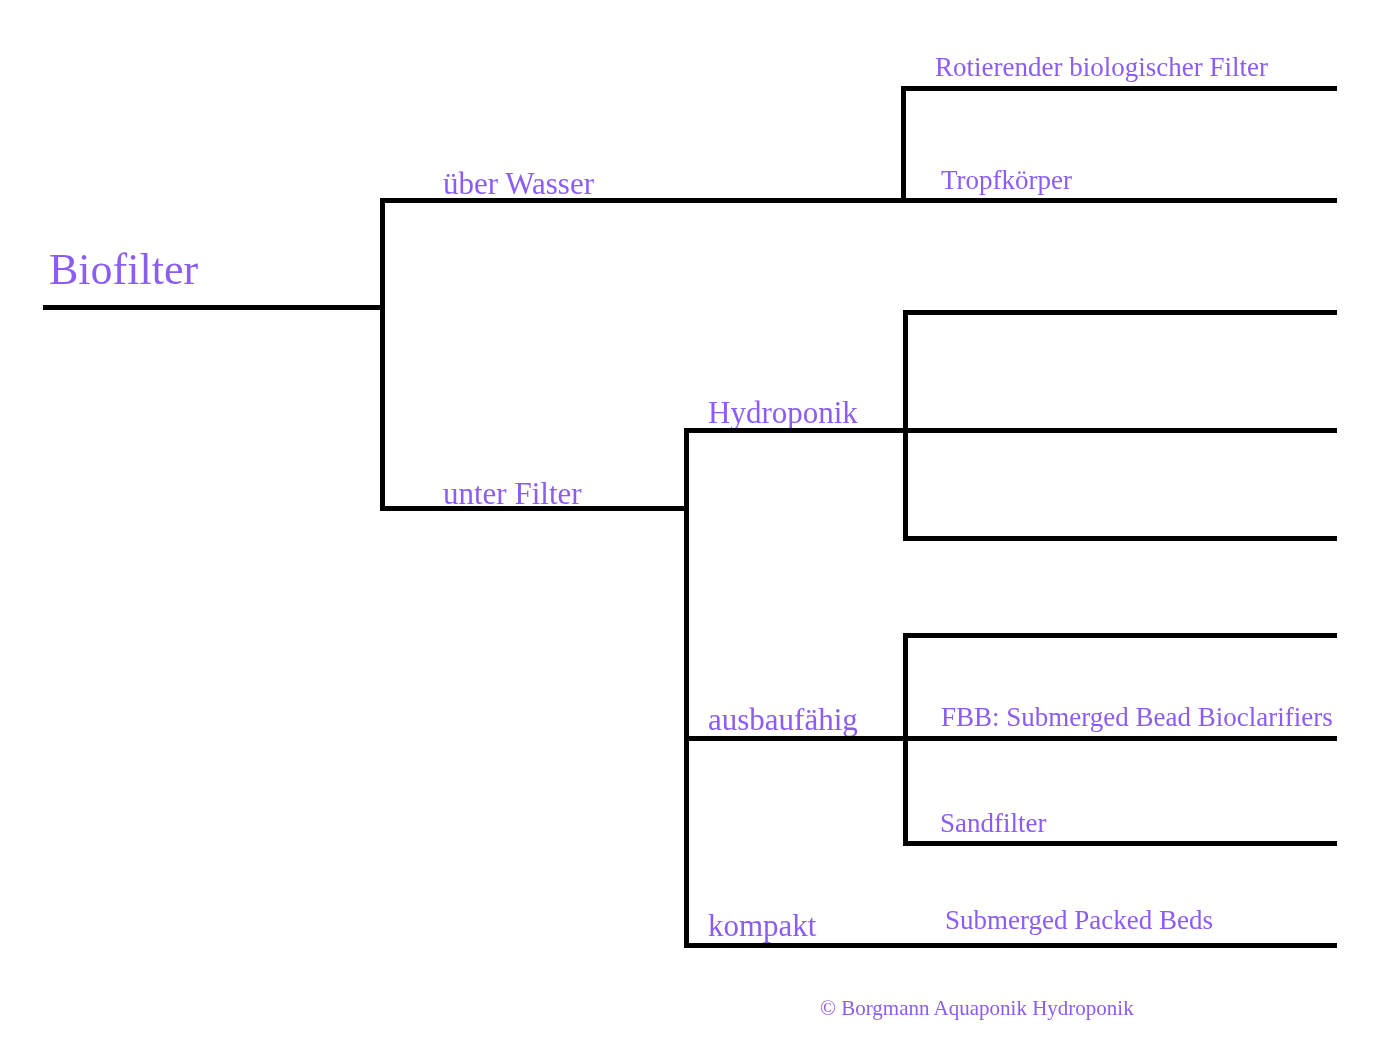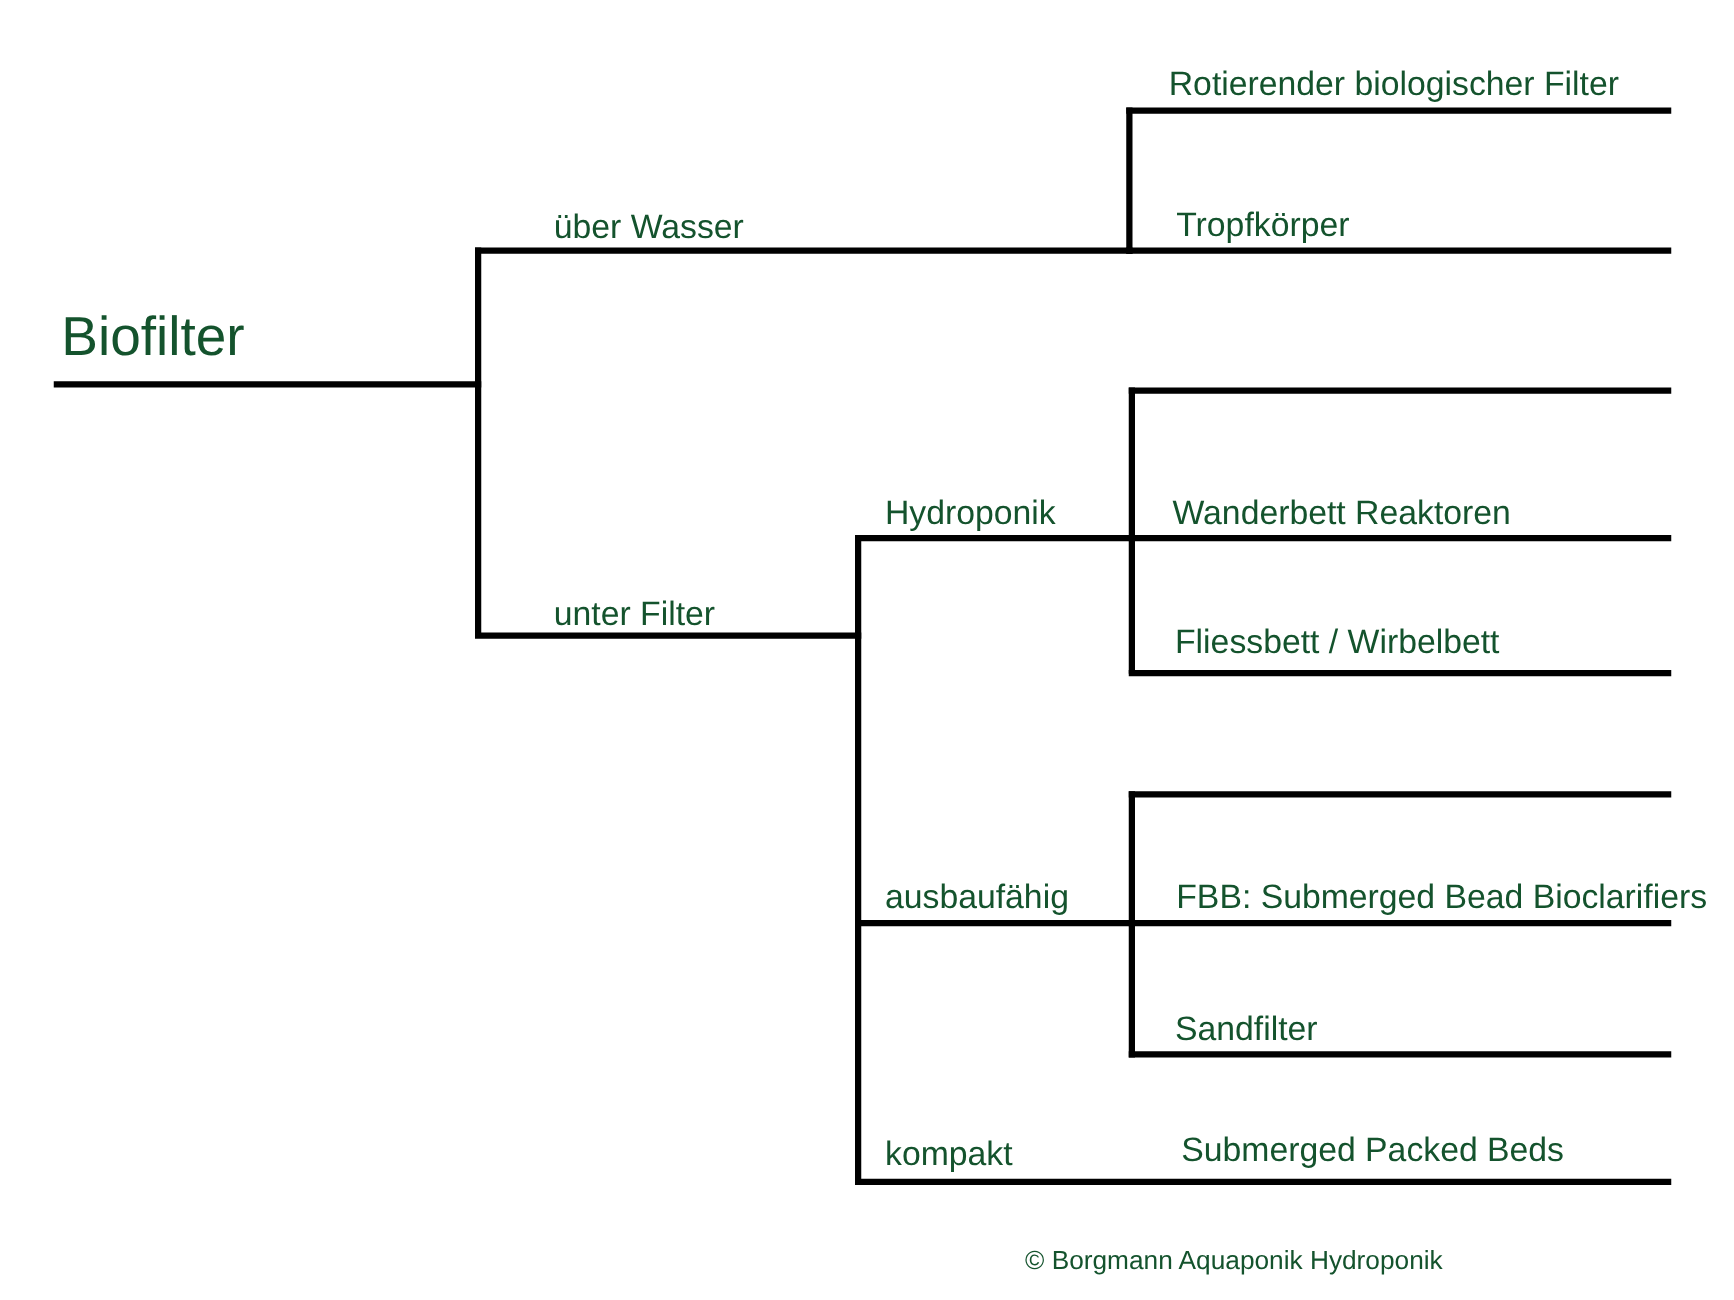--- a/index.html
+++ b/index.html
@@ -26,27 +26,28 @@
   .vline {
     position: absolute;
     background: #000000;
     width: 5px;
   }
   
   .lbl {
     position: absolute;
     white-space: nowrap;
     line-height: 1;
-    color: #14532d;
+    color: #8b5cf6;
+    font-family: Liberation Serif, serif;
   }
   .root-label {
     font-size: 44px;
   }
   .branch-label {
-    font-size: 27px;
+    font-size: 31px;
   }
   .leaf-label {
     font-size: 27px;
   }
   .credit-label {
     font-size: 21px;
   }
 </style>
 </head>
 <body>
@@ -74,24 +75,22 @@
 
   <div class="vline" style="left:684px; top:428px; height:520px;"></div>
 
   <div class="lbl branch-label" style="left:708px; top:397px;">Hydroponik</div>
   <div class="hline" style="left:684px; top:428px; width:222px;"></div>
 
   <div class="vline" style="left:903px; top:310px; height:229px;"></div>
 
   <div class="hline" style="left:903px; top:310px; width:434px;"></div>
 
-  <div class="lbl leaf-label" style="left:938px; top:397px;">Wanderbett Reaktoren</div>
   <div class="hline" style="left:903px; top:428px; width:434px;"></div>
 
-  <div class="lbl leaf-label" style="left:940px; top:500px;">Fliessbett / Wirbelbett</div>
   <div class="hline" style="left:903px; top:536px; width:434px;"></div>
 
   <div class="lbl branch-label" style="left:708px; top:704px;">ausbaufähig</div>
   <div class="hline" style="left:684px; top:736px; width:222px;"></div>
 
   <div class="vline" style="left:903px; top:633px; height:213px;"></div>
 
   <div class="hline" style="left:903px; top:633px; width:434px;"></div>
 
   <div class="lbl leaf-label" style="left:941px; top:704px;">FBB: Submerged Bead Bioclarifiers</div>

